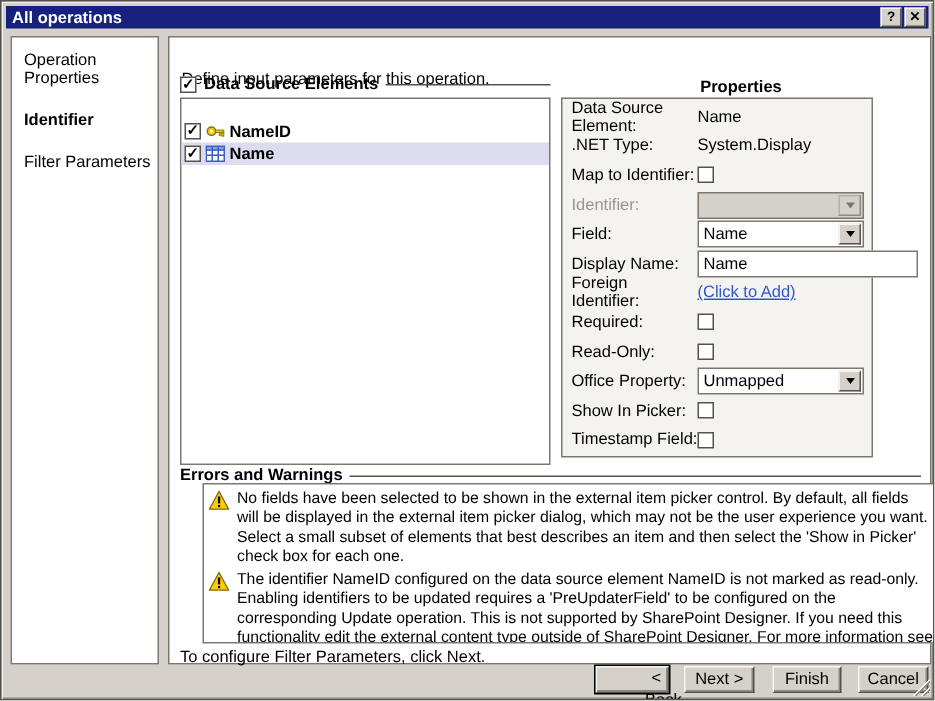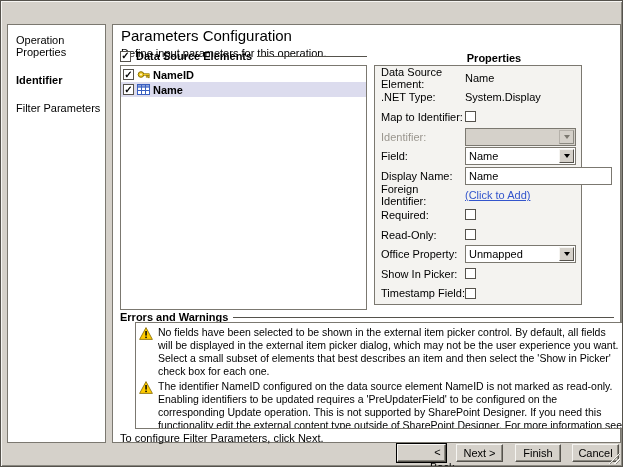--- a/index.html
+++ b/index.html
@@ -59,21 +59,21 @@
   .cb {
     width:11px; height:11px; background:#fff; border:1px solid #55524c;
     display:inline-flex; align-items:center; justify-content:center;
     flex:0 0 auto; font-size:10px; cursor:default;
   }
   .cb.checked::after { content:"✓"; font-weight:bold; margin-top:-1px; }
 
   
   .dse-list {
     position:absolute; left:7px; top:40px; width:247px; height:245px;
-    background:#fff; border:1px solid #7b7870; padding-top:1px;
+    background:#fff; border:1px solid #7b7870; padding-top:14px;
   }
   .dse-row { display:flex; align-items:center; gap:3px; height:15px; padding-left:2px; font-weight:bold; }
   .dse-row.selected { background:#dcdcee; }
   .dse-row .icn { flex:0 0 auto; display:inline-flex; }
 
   
   .props {
     position:absolute; left:261px; top:40px; width:208px; height:240px;
     background:#f4f3f0; border:1px solid #7b7870; padding-top:2px;
   }
@@ -130,29 +130,35 @@
     background: repeating-linear-gradient(135deg, transparent 0 2px, #f6f5f2 2px 3px, #8a8880 3px 4px);
     clip-path: polygon(100% 0, 100% 100%, 0 100%);
     cursor:nwse-resize;
   }
 </style>
 </head>
 <body>
 
 <div class="dialog">
 
+  <div class="titlebar">
+    <span>All operations</span>
+    <span class="titlebar-buttons">
+      <span class="tb-btn">?</span>
+      <span class="tb-btn">✕</span>
+    </span>
+  </div>
 
   <div class="sidebar">
     <div class="sidebar-item">Operation Properties</div>
     <div class="sidebar-item active">Identifier</div>
     <div class="sidebar-item">Filter Parameters</div>
   </div>
 
   <div class="content">
-    <div class="page-title">Parameters Configuration</div>
     <div class="page-subtitle">Define input parameters for this operation.</div>
 
     <div class="section-header hdr-dse">
       <span class="cb checked"></span>
       <span>Data Source Elements</span>
       <span class="rule"></span>
     </div>
 
     <div class="dse-list">
       <div class="dse-row">

